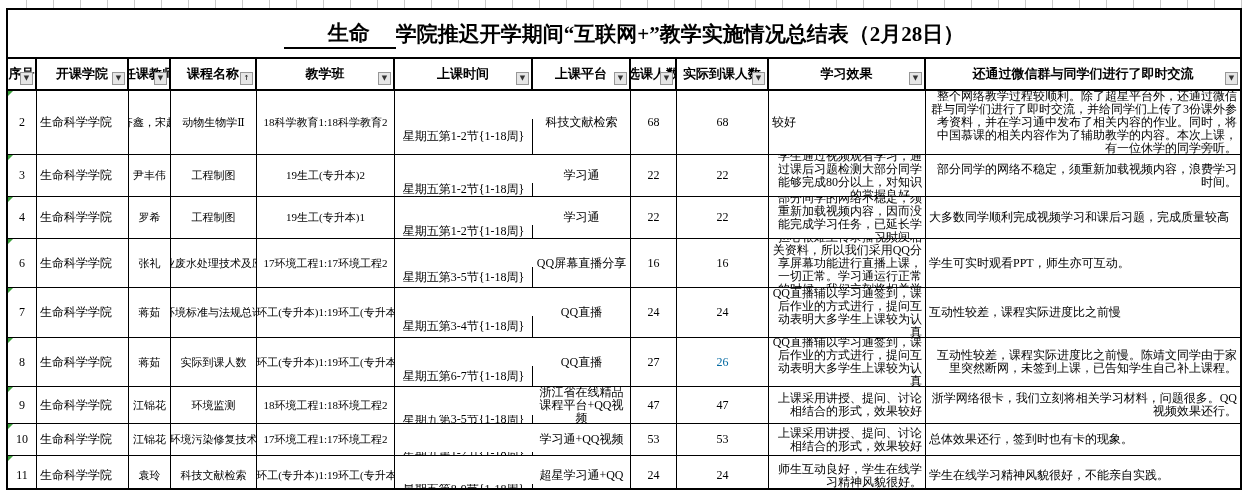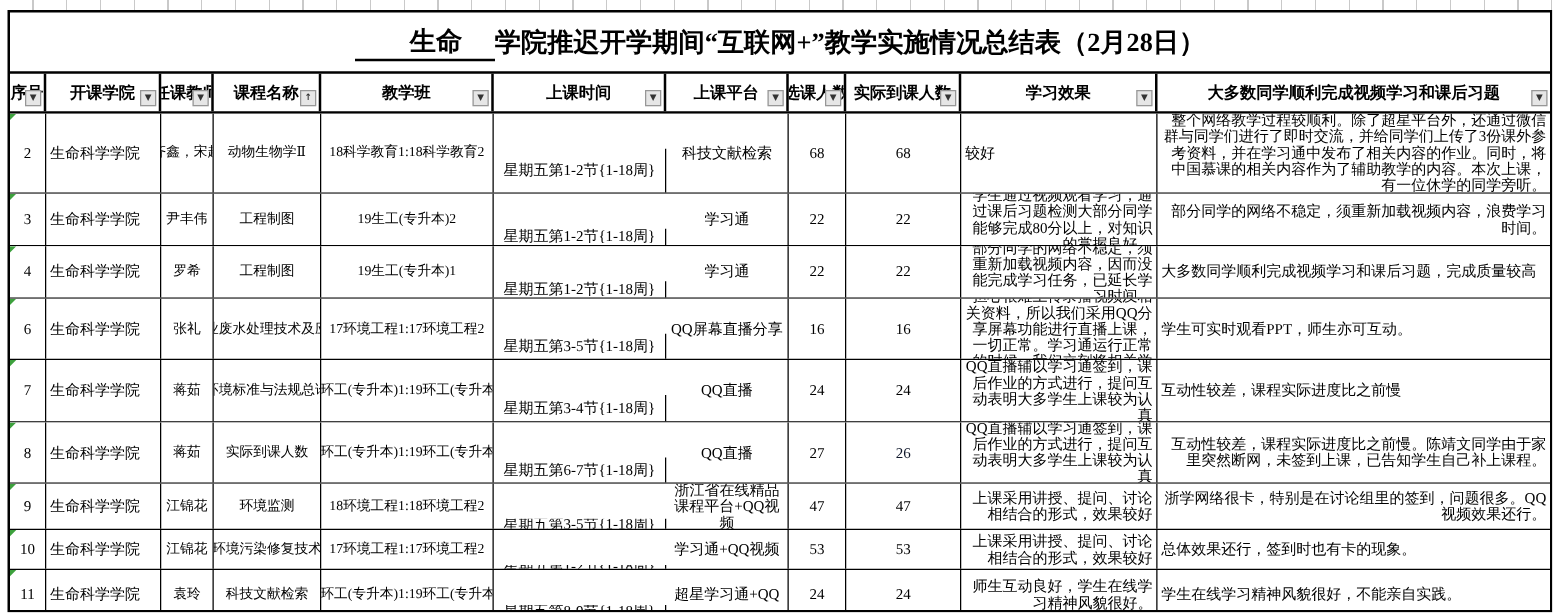--- a/index.html
+++ b/index.html
@@ -25,21 +25,21 @@
       justify-content:center;font-size:7px;color:#333;font-family:"DejaVu Sans",sans-serif;line-height:1;}
   .row{display:grid;border-bottom:1px solid #000;box-sizing:border-box;background:#fff;}
   .cell{position:relative;border-right:1px solid #000;box-sizing:border-box;overflow:hidden;
         display:flex;align-items:center;justify-content:center;font-size:12px;line-height:13px;
         text-align:center;padding:0 1px;}
   .cell:last-child{border-right:none;}
   .c-college{justify-content:flex-start;text-align:left;padding-left:3px;white-space:nowrap;}
   .clipc{white-space:nowrap;font-size:11px;}
   .c-time{white-space:nowrap;margin-top:28px;}
   .c-effect,.c-issues{justify-content:flex-start;text-align:right;padding:13px 3px;}
-  .red{color:#0f172a;}
+  .red{color:#0369a1;}
   .flag{position:absolute;top:0;left:0;width:0;height:0;border-top:5px solid #3da13d;
         border-right:5px solid transparent;}
   .t{display:inline-block;}
 </style>
 </head>
 <body>
 
 <div class="screen">
   <div class="top-strip"></div>
 
@@ -89,21 +89,21 @@
         </div>
       <div class="hcell">
           <span>实际到课人数</span>
           <span class="filter-btn">▼</span>
         </div>
       <div class="hcell">
           <span>学习效果</span>
           <span class="filter-btn">▼</span>
         </div>
       <div class="hcell">
-          <span>大多数同学顺利完成视频学习和课后习题</span>
+          <span>还通过微信群与同学们进行了即时交流</span>
           <span class="filter-btn">▼</span>
         </div>
     </div>
 
     <div id="rows">
         <div class="row grid-cols" style="height: 64px;">
     <div class="cell">
             <span class="flag"></span>
             <span class="t">2</span>
           </div>
@@ -344,21 +344,21 @@
     <div class="cell">
             <span class="t">47</span>
           </div>
     <div class="cell">
             <span class="t">47</span>
           </div>
     <div class="cell c-effect">
             <span class="t">上课采用讲授、提问、讨论相结合的形式，效果较好</span>
           </div>
     <div class="cell c-issues">
-            <span class="t">浙学网络很卡，特别是在讨论组里的签到，问题很多。QQ视频效果还行。</span>
+            <span class="t">浙学网络很卡，我们立刻将相关学习材料，问题很多。QQ视频效果还行。</span>
           </div>
   </div>
         <div class="row grid-cols" style="height: 32px;">
     <div class="cell">
             <span class="flag"></span>
             <span class="t">10</span>
           </div>
     <div class="cell c-college">
             <span class="t">生命科学学院</span>
           </div>

